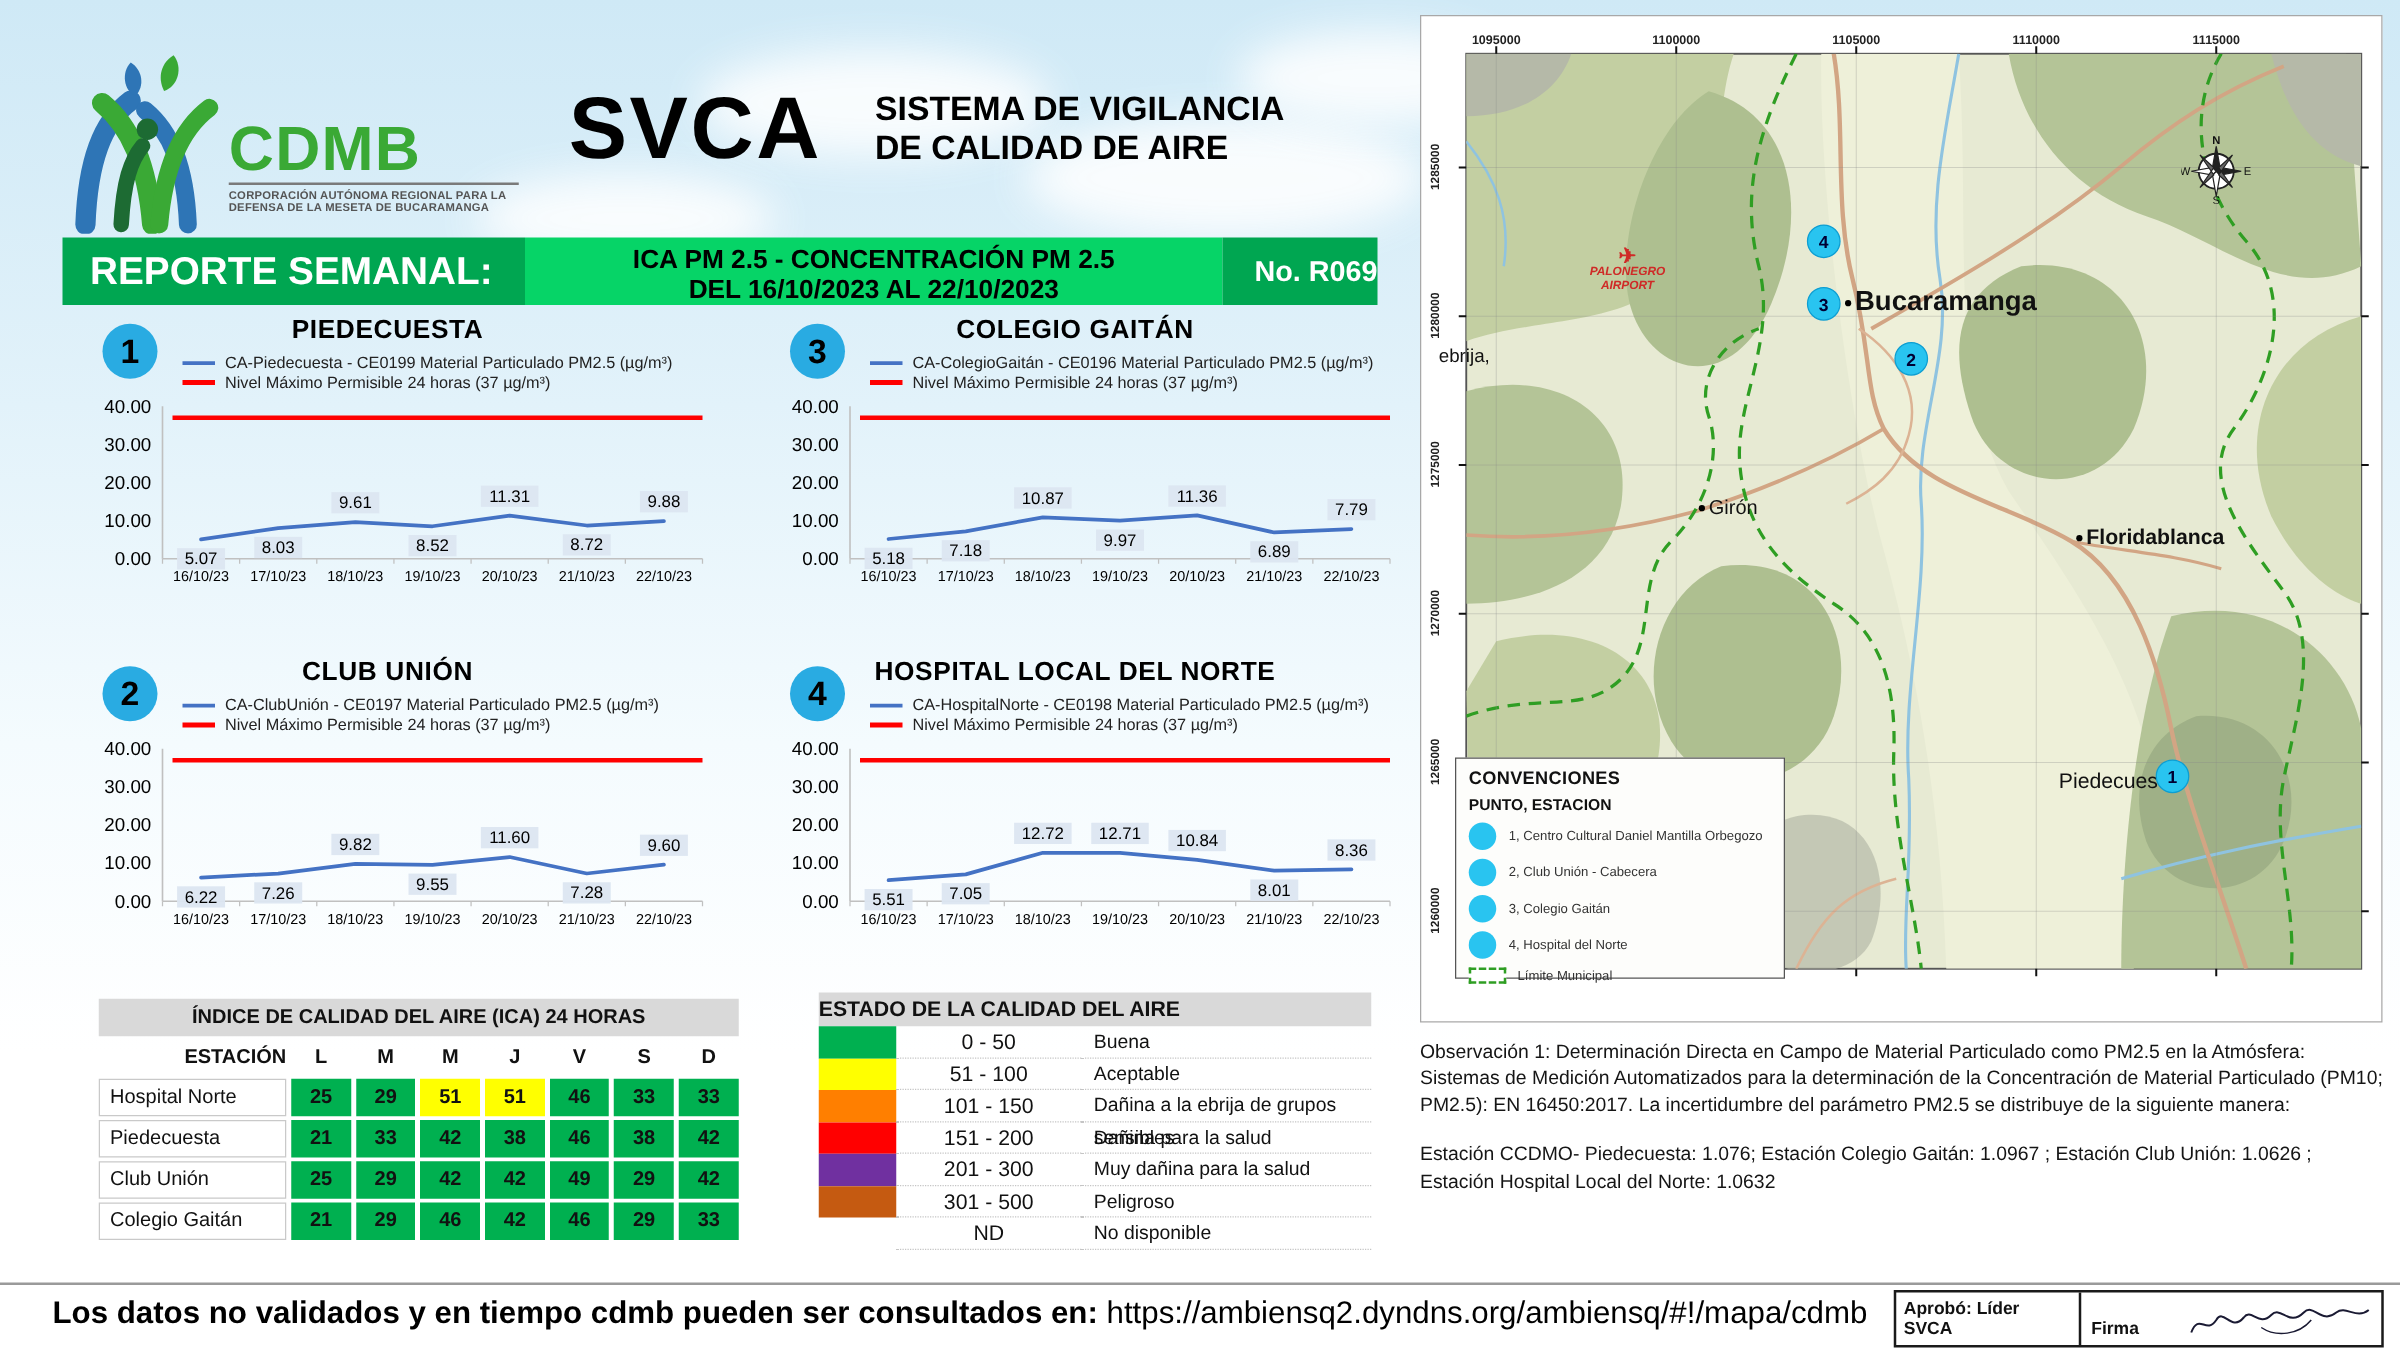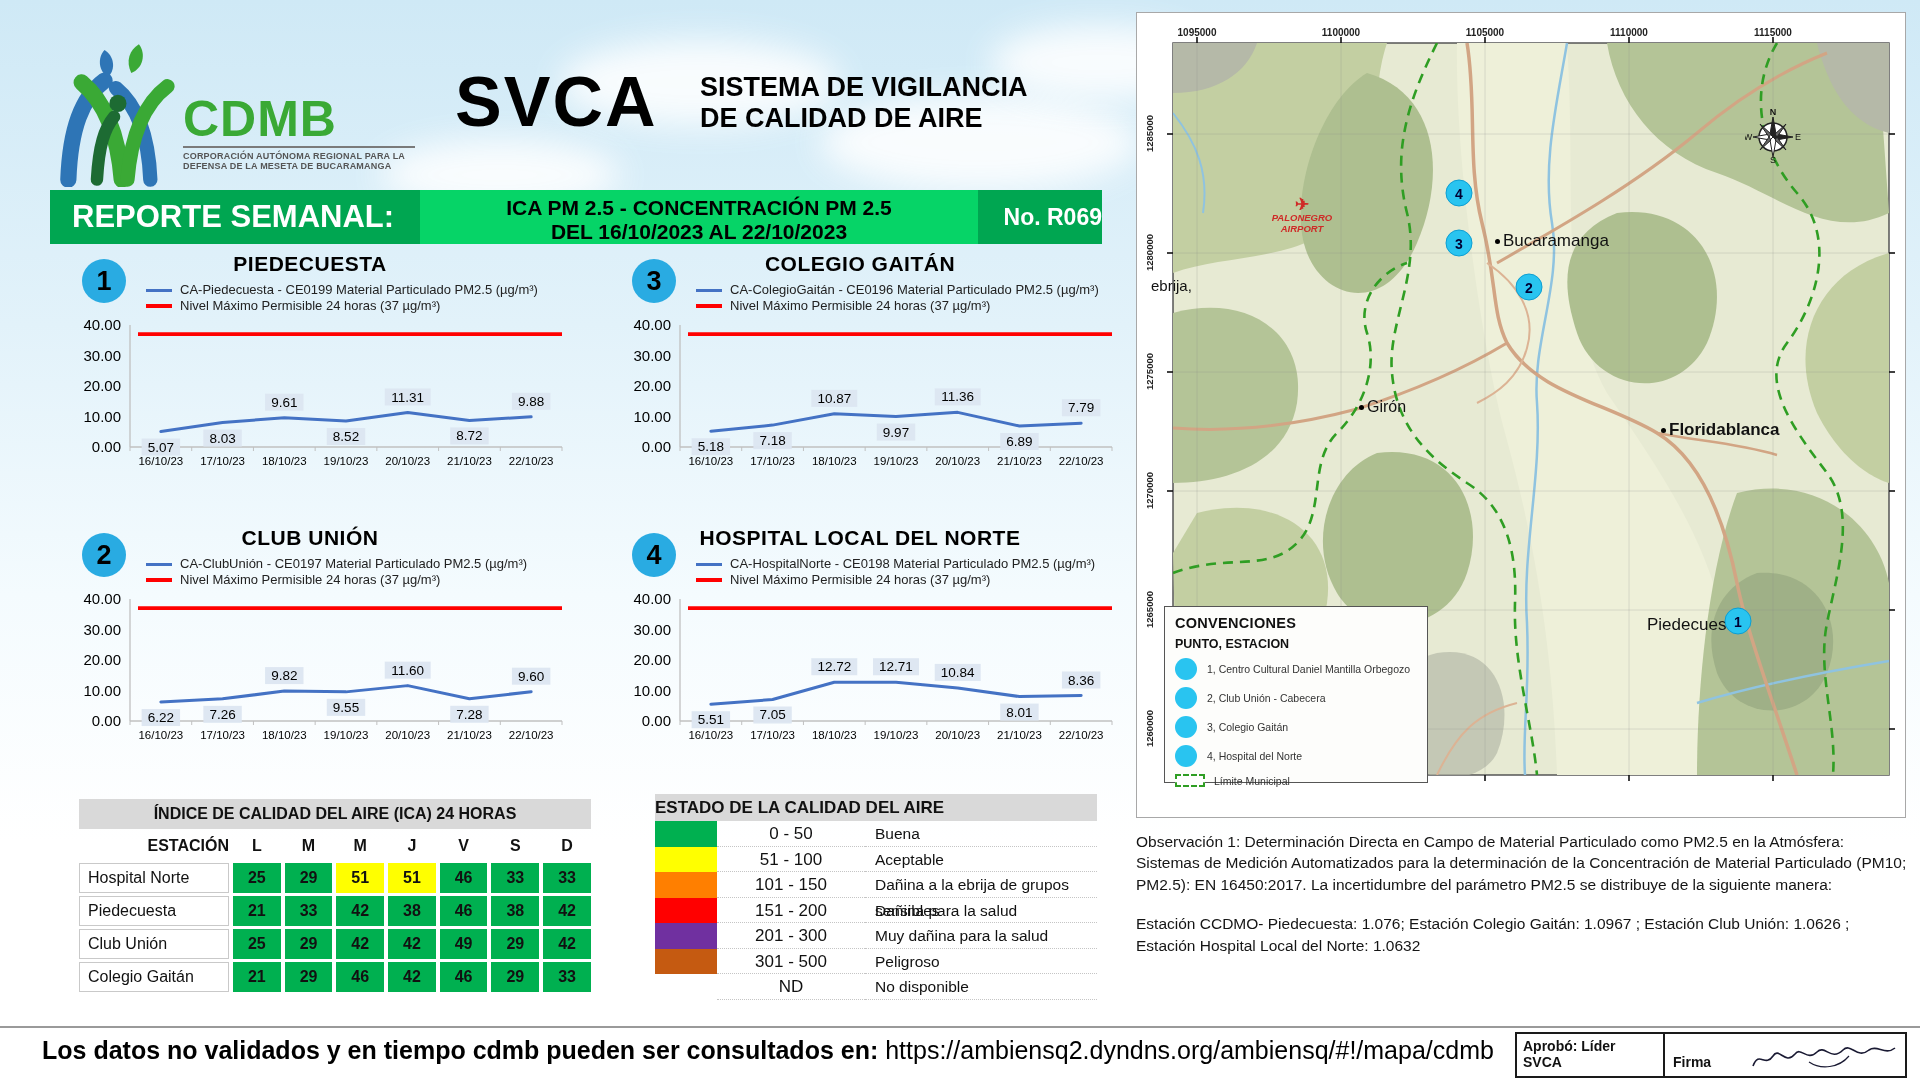--- a/index.html
+++ b/index.html
@@ -539,21 +539,21 @@
         <div class="map-xlabel" style="left: 204px;">1100000</div>
         <div class="map-xlabel" style="left: 348px;">1105000</div>
         <div class="map-xlabel" style="left: 492px;">1110000</div>
         <div class="map-xlabel" style="left: 636px;">1115000</div>
         <div class="map-ylabel" style="top: 115px;">1285000</div>
         <div class="map-ylabel" style="top: 234px;">1280000</div>
         <div class="map-ylabel" style="top: 353px;">1275000</div>
         <div class="map-ylabel" style="top: 472px;">1270000</div>
         <div class="map-ylabel" style="top: 591px;">1265000</div>
         <div class="map-ylabel" style="top: 710px;">1260000</div>
-        <div class="city" style="left: 358px; top: 228px; font-size: 17px; font-weight: normal;"><span class="dot"></span>Bucaramanga</div>
+        <div class="city" style="left: 339px; top: 228px; font-size: 22px; font-weight: bold;"><span class="dot"></span>Bucaramanga</div>
         <div class="city" style="left: 222px; top: 394px; font-size: 16px;"><span class="dot"></span>Girón</div>
         <div class="city" style="left: 524px; top: 417px; font-size: 17px; font-weight: bold;"><span class="dot"></span>Floridablanca</div>
         <div class="city" style="left: 510px; top: 612px; font-size: 17px;">Piedecuesta</div>
         <div class="city" style="left: 14px; top: 272px; font-size: 15px;">ebrija,</div>
         <div class="marker" style="left: 322px; top: 180px;">4</div>
         <div class="marker" style="left: 322px; top: 230px;">3</div>
         <div class="marker" style="left: 392px; top: 274px;">2</div>
         <div class="marker" style="left: 601px; top: 608px;">1</div>
       </div>
 

